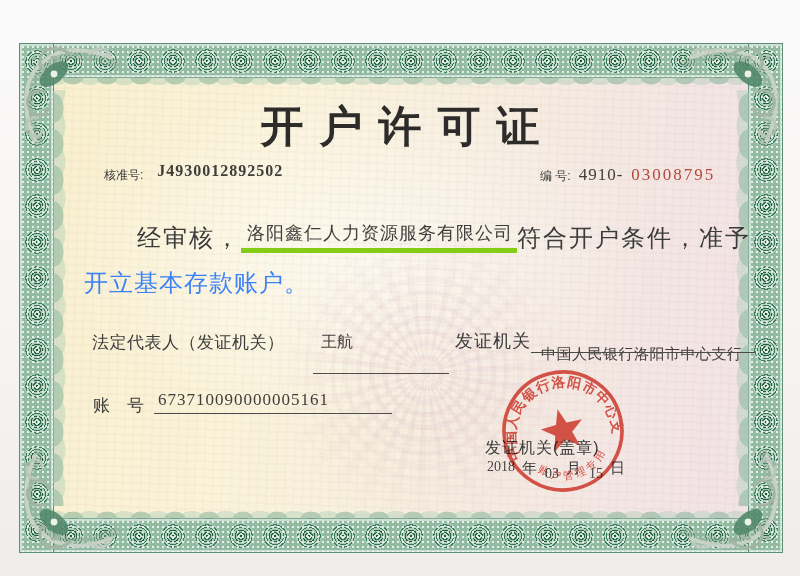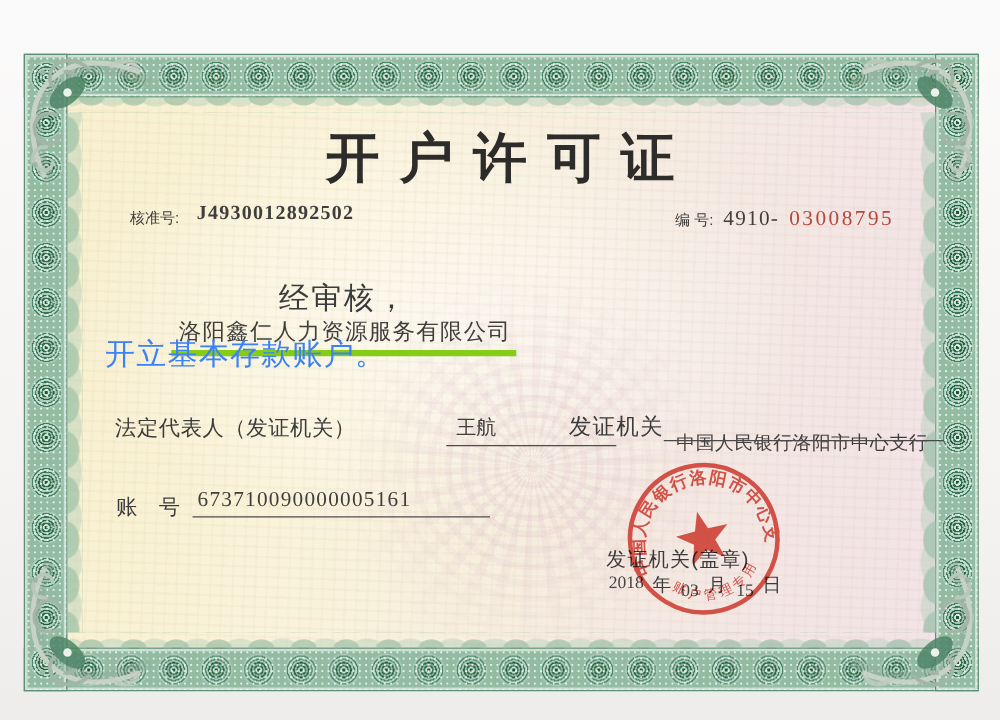--- a/index.html
+++ b/index.html
@@ -80,29 +80,29 @@
     font-family:"Liberation Serif","DejaVu Serif",serif;
     font-size:43px;font-weight:bold;letter-spacing:16px;text-indent:16px;color:#2e2c2a;
   }
   .label{font-size:12px;color:#3a3a3a;}
   .serifval{font-family:"Liberation Serif","DejaVu Serif",serif;color:#403e3c;}
   .row-approval{left:104px;top:165px;display:flex;align-items:baseline;gap:14px;}
   .approval-value{font-size:16px;letter-spacing:1px;transform:translateY(-3px);font-weight:bold;}
   .row-serial{left:540px;top:165px;display:flex;align-items:baseline;gap:8px;}
   .serial-prefix{font-size:17px;letter-spacing:1px;}
   .serial-number{font-size:17px;letter-spacing:2px;color:#b5483a;}
-  .bodyline1{left:137px;top:222px;display:flex;align-items:center;font-size:24px;font-weight:500;letter-spacing:2px;color:#3b3b3b;flex-direction:column;}
+  .bodyline1{left:137px;top:222px;display:flex;align-items:flex-end;font-size:24px;font-weight:500;letter-spacing:2px;color:#3b3b3b;}
   .company{
     font-size:18px;font-weight:normal;letter-spacing:1px;
     border-bottom:5px solid #84cc16;min-width:228px;padding:0 4px 3px 6px;
     transform:translateY(-1px);
   }
   .bodyline2{left:84px;top:267px;font-size:24px;font-weight:500;letter-spacing:1px;color:#3b82f6;}
   .legal-label{left:92px;top:331px;font-size:17px;font-weight:500;letter-spacing:.5px;}
-  .legal-value{left:313px;top:332px;width:128px;font-size:16px;border-bottom:1px solid #4c4c4c;padding:0 0 3px 8px;margin-left:44px;}
+  .legal-value{left:313px;top:332px;width:128px;font-size:16px;border-bottom:1px solid #4c4c4c;padding:0 0 20px 8px;}
   .bank-label{left:455px;top:329px;font-size:18px;font-weight:500;letter-spacing:1px;}
   .bank-value{left:541px;top:345px;font-size:15px;letter-spacing:.5px;position:absolute;}
   .bank-value::after{content:"";position:absolute;left:-10px;right:-12px;top:7px;border-top:1px solid #4a4a4a;}
   .account-label{left:93px;top:394px;font-size:17px;font-weight:500;}
   .account-value{left:158px;top:390px;font-size:17px;letter-spacing:1px;}
   .account-line{left:154px;top:413px;width:238px;border-top:1px solid #4c4c4c;height:0;}
   .authority{left:485px;top:438px;font-size:16px;font-weight:500;letter-spacing:1px;color:#3b3b3b;}
   .daterow{left:487px;top:459px;display:flex;align-items:flex-start;gap:4px;font-size:15px;color:#3b3b3b;}
   .daterow .num{font-family:"Liberation Serif","DejaVu Serif",serif;font-size:14px;color:#444;}
   .daterow .dn{transform:translateY(7px);}
@@ -187,20 +187,21 @@
 
   <div class="abs row-serial">
     <span class="label">编 号:</span>
     <span class="serifval serial-prefix">4910-</span>
     <span class="serifval serial-number">03008795</span>
   </div>
 
   <div class="abs bodyline1">
     <span>经审核，</span>
     <span class="serifval company">洛阳鑫仁人力资源服务有限公司</span>
+    <span>符合开户条件，准予</span>
   </div>
   <div class="abs bodyline2">开立基本存款账户。</div>
 
   <div class="abs legal-label">法定代表人（发证机关）</div>
   <div class="abs serifval legal-value">王航</div>
 
   <div class="abs bank-label">发证机关</div>
   <div class="abs serifval bank-value">中国人民银行洛阳市中心支行</div>
 
   <div class="abs account-label">账　号</div>

